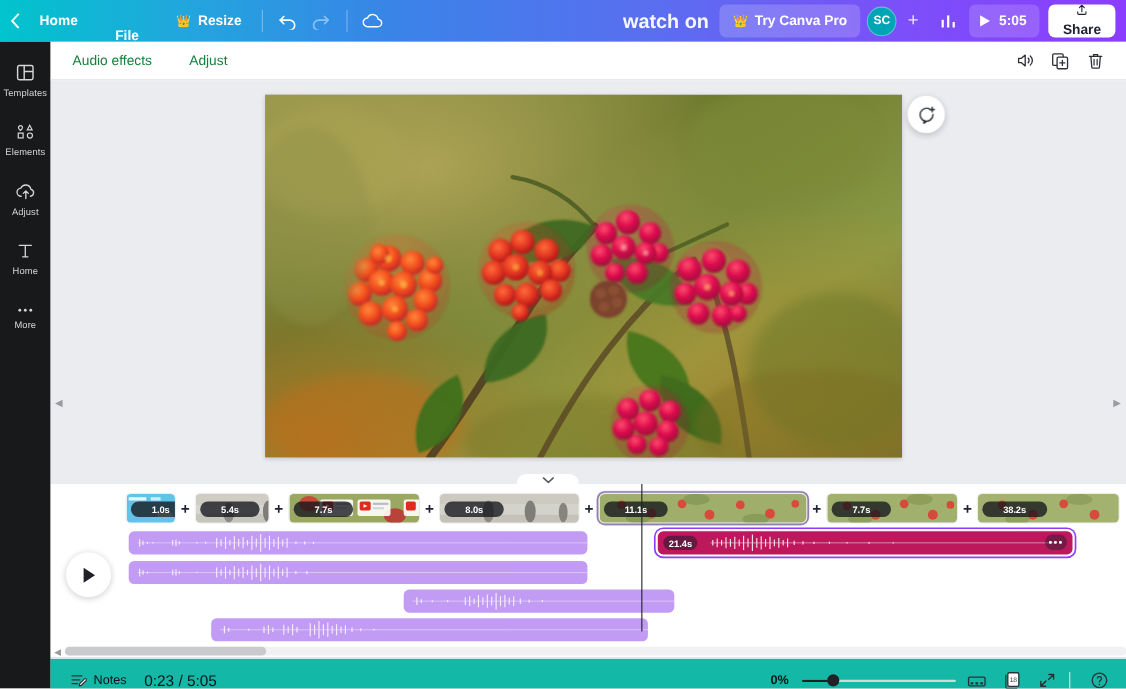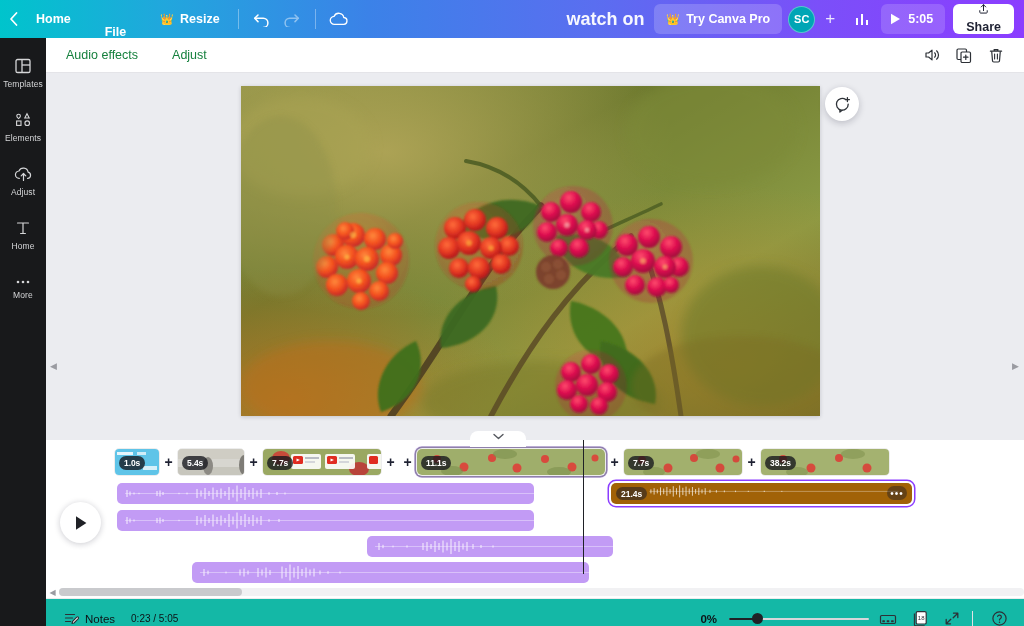--- a/index.html
+++ b/index.html
@@ -129,21 +129,21 @@
     display: flex; align-items: center; justify-content: center; cursor: pointer; z-index: 5;
   }
 
   .scenes { position: absolute; left: 68px; top: 8px; height: 28px; display: flex; align-items: center; }
   .scene {
     height: 28px; border-radius: 5px; overflow: hidden; position: relative; cursor: pointer;
     flex: none; border: 1px solid rgba(0,0,0,0.07);
   }
   .scene.sel { box-shadow: 0 0 0 2px #8b3dff33, 0 0 0 1.5px #8f9195; border-radius: 6px; }
   .dur {
-    position: absolute; left: 4px; top: 7px; height: 14px; padding: 0 5px;
+    position: absolute; left: 4px; top: 7px; height: 14px; padding: 0 19px;
     background: rgba(20,22,28,0.78); color: #fff; border-radius: 7px;
     font-size: 8.5px; font-weight: bold; display: flex; align-items: center; z-index: 2;
     letter-spacing: -0.1px;
   }
   .addbtn {
     width: 17px; height: 28px; display: flex; align-items: center; justify-content: center;
     font-size: 14px; color: #1f2233; cursor: pointer; flex: none; font-weight: bold;
   }
 
   .audio-row { position: absolute; height: 21px; border-radius: 5px; cursor: pointer; }
@@ -180,21 +180,21 @@
   
   .status {
     position: absolute; top: 598px; left: 46px; width: 978px; height: 40px;
     background: #14b8a6; border-top: 1px solid #ececed;
     display: flex; align-items: center; padding: 0 12px;
   }
   .st-item {
     display: flex; align-items: center; gap: 6px; font-size: 11.5px; color: #0d1216;
     cursor: pointer; padding: 3px 6px; border-radius: 4px;
   }
-  .st-static { font-size: 10px; color: #0d1216; margin-left: 10px; }
+  .st-static { font-size: 14px; color: #0d1216; margin-left: 10px; }
   .zoom-pct { font-size: 11.5px; color: #0d1216; font-weight: bold; margin-right: 12px; }
   .slider { position: relative; width: 140px; height: 14px; display: flex; align-items: center; cursor: pointer; }
   .slider-track { position: absolute; left: 0; right: 0; height: 2px; background: #d6d7da; border-radius: 1px; }
   .slider-fill { position: absolute; left: 0; width: 28px; height: 2px; background: #1f2126; border-radius: 1px; }
   .slider-knob {
     position: absolute; left: 23px; width: 11px; height: 11px; border-radius: 50%;
     background: #1f2126;
   }
   .st-ico {
     width: 26px; height: 24px; display: flex; align-items: center; justify-content: center;
@@ -615,20 +615,31 @@
           <polygon points="67.5,9.5 71,11 67.5,12.5" fill="#fff"></polygon>
           <rect x="76" y="8" width="14" height="2" fill="#b9bcc2"></rect>
           <rect x="76" y="12" width="10" height="2" fill="#d4d6da"></rect>
           <rect x="104" y="5" width="16" height="15" rx="2" fill="#ffffff" opacity="0.9"></rect>
           <rect x="106" y="7" width="9" height="8" rx="1.5" fill="#e02c20"></rect>
         </svg>
         <div class="dur">7.7s</div>
       </div>
       <div class="addbtn">+</div>
 
+      <div class="scene" style="width:128px;">
+        <svg width="128" height="28" viewBox="0 0 128 28" preserveAspectRatio="none">
+          <rect width="128" height="28" fill="#d3d2cb"></rect>
+          <rect y="0" width="128" height="9" fill="#cbc9c0"></rect>
+          <rect y="19" width="128" height="9" fill="#c4c2b9"></rect>
+          <ellipse cx="44" cy="16" rx="5" ry="10" fill="#8b8982"></ellipse>
+          <ellipse cx="82" cy="16" rx="5" ry="10" fill="#7f7d77"></ellipse>
+          <ellipse cx="112" cy="17" rx="4" ry="9" fill="#86847d"></ellipse>
+        </svg>
+        <div class="dur">8.0s</div>
+      </div>
       <div class="addbtn">+</div>
 
       <div class="scene sel" style="width:190px;">
         <svg width="190" height="28" viewBox="0 0 190 28" preserveAspectRatio="none">
           <rect width="190" height="28" fill="#9fae6b"></rect>
           <g fill="#d84a3d">
             <circle cx="20" cy="10" r="4"></circle>
               <circle cx="47" cy="18" r="4.5"></circle>
             <circle cx="75" cy="9" r="4"></circle>
               <circle cx="100" cy="19" r="4.5"></circle>
@@ -806,21 +817,21 @@
           <line x1="114" y1="5.5" x2="114" y2="15.5"></line>
             <line x1="118" y1="7.5" x2="118" y2="13.5"></line>
           <line x1="122" y1="6.5" x2="122" y2="14.5"></line>
             <line x1="128" y1="8.5" x2="128" y2="12.5"></line>
           <line x1="136" y1="9.2" x2="136" y2="11.8"></line>
             <line x1="148" y1="9.5" x2="148" y2="11.5"></line>
         </g>
       </svg>
     </div>
 
-    <div class="audio-row audio-sel" style="left:565px; top:43px; width:301px; background:#a16207;">
+    <div class="audio-row audio-sel" style="left:552px; top:43px; width:377px; background:#be185d;">
       <svg class="wave" viewBox="0 0 377 21" preserveAspectRatio="none">
         <g stroke="#ffffff" stroke-width="1" opacity="0.9">
           <line x1="48" y1="10.5" x2="360" y2="10.5" stroke-width="0.8" opacity="0.6"></line>
           <line x1="50" y1="8" x2="50" y2="13"></line>
             <line x1="54" y1="6.5" x2="54" y2="14.5"></line>
           <line x1="58" y1="8" x2="58" y2="13"></line>
             <line x1="62" y1="5.5" x2="62" y2="15.5"></line>
           <line x1="66" y1="7" x2="66" y2="14"></line>
             <line x1="70" y1="5" x2="70" y2="16"></line>
           <line x1="74" y1="7.5" x2="74" y2="13.5"></line>

